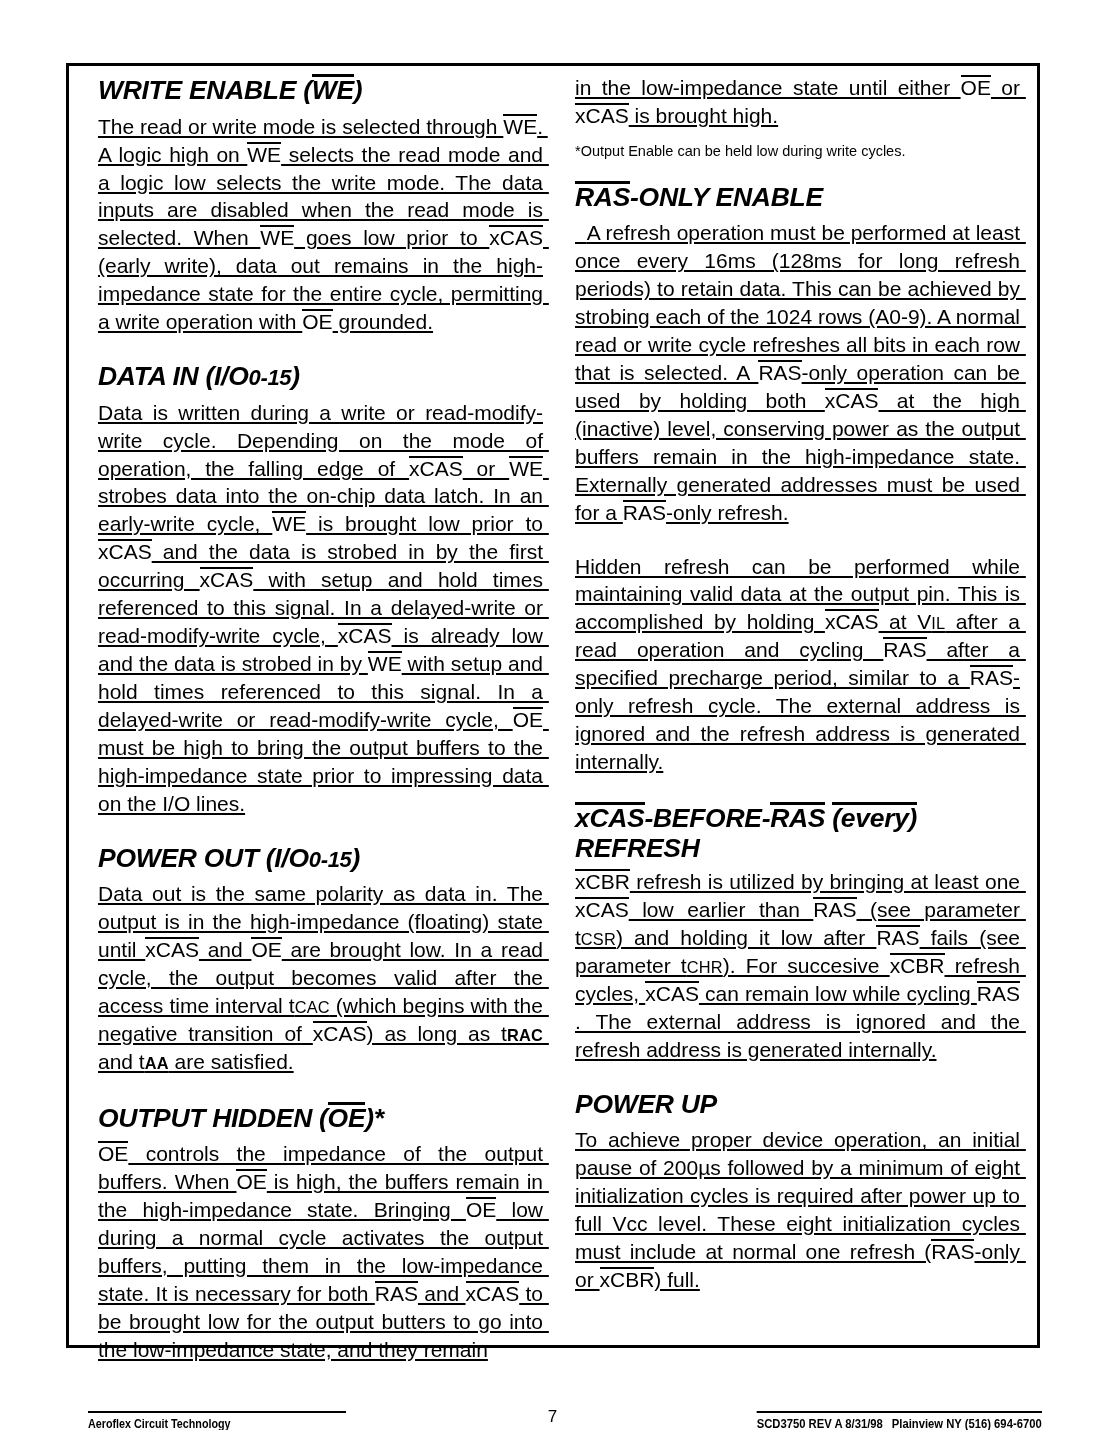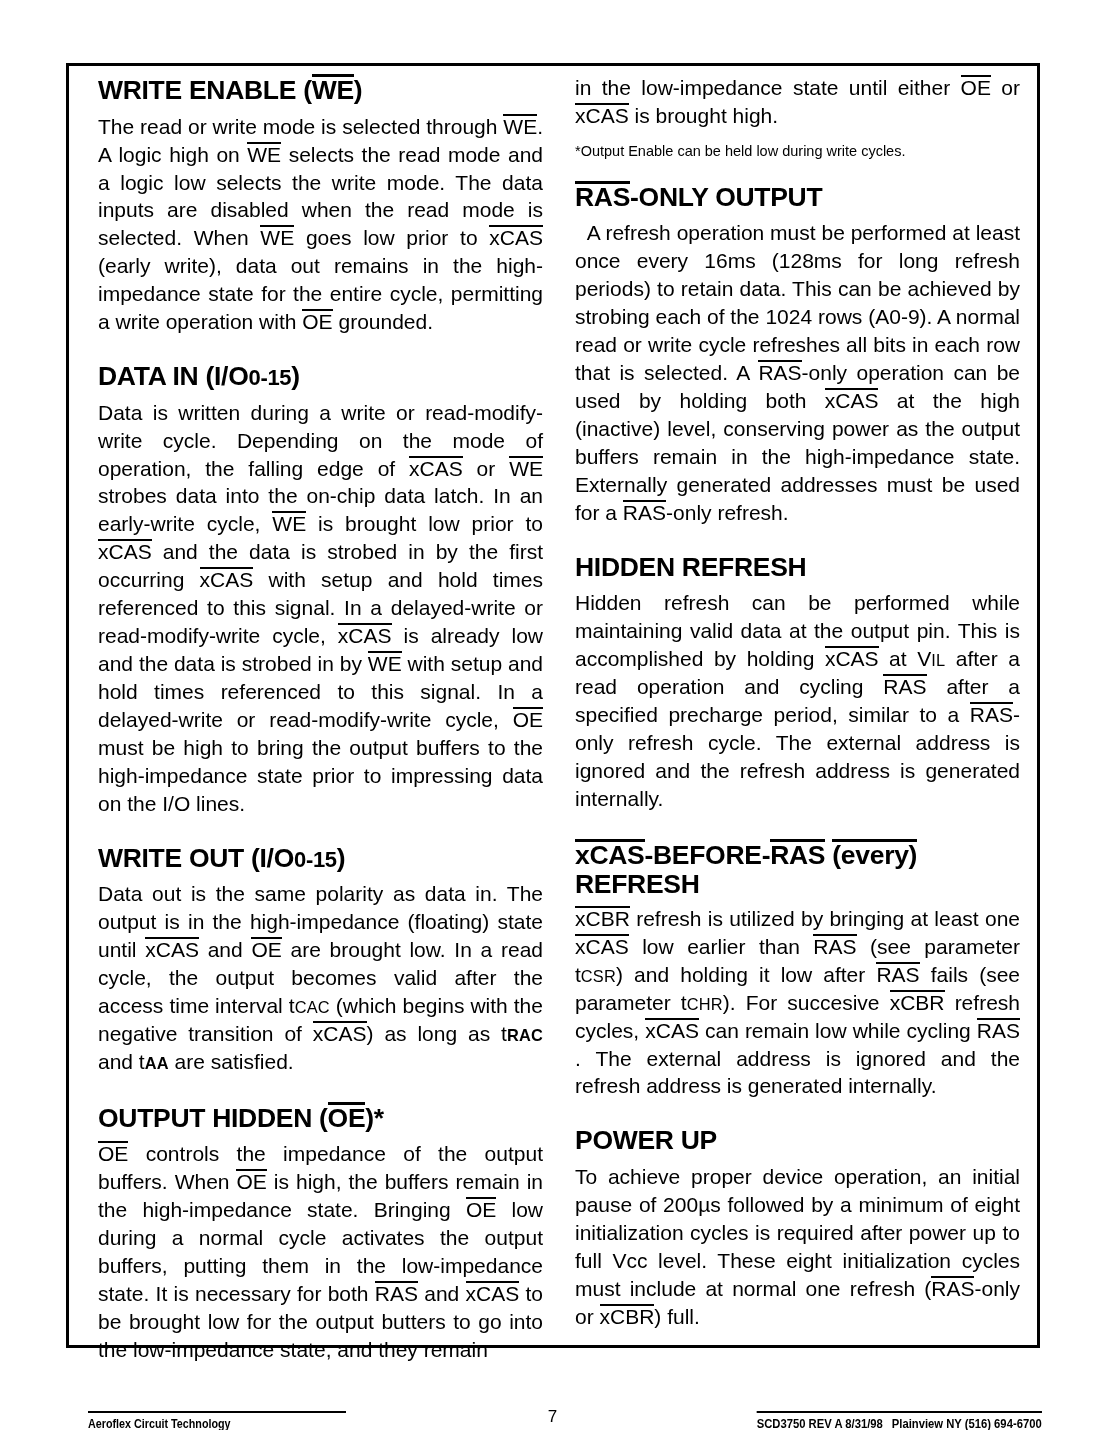--- a/index.html
+++ b/index.html
@@ -45,38 +45,40 @@
     gap: 32px;
     box-sizing: border-box;
   }
   .col {
     width: 445px;
     flex: 0 0 445px;
   }
 
   h2.sec-title {
     font-size: 26.5px;
+    font-style: italic;
     font-weight: bold;
     letter-spacing: -0.3px;
     margin: 0 0 7px 0;
     line-height: 1.12;
     white-space: pre-wrap;
   }
   .sec-title.tight { margin-bottom: 5px; }
 
   .spacer-lg { height: 26px; }
   .spacer-md { height: 20px; }
 
   p.body {
     font-size: 21px;
     line-height: 1.33;
     margin: 0;
     text-align: justify;
     text-justify: inter-word;
     white-space: pre-wrap;
+    text-decoration: underline;
   }
   p.body.lastline-left { text-align-last: left; }
 
   p.footnote {
     font-size: 14.5px;
     line-height: 1.3;
     margin: 12px 0 0 0;
     text-align: left;
     white-space: pre-wrap;
   }
@@ -161,43 +163,42 @@
       <h2 class="sec-title"><span>WRITE ENABLE (</span><span class="ovl">WE</span><span>)</span></h2>
       <p class="body lastline-left"><span>The read or write mode is selected through </span><span class="ovl">WE</span><span>. A logic high on </span><span class="ovl">WE</span><span> selects the read mode and a logic low selects the write mode. The data inputs are disabled when the read mode is selected. When </span><span class="ovl">WE</span><span> goes low prior to </span><span class="ovl">xCAS</span><span> (early write), data out remains in the high-impedance state for the entire cycle, permitting a write operation with </span><span class="ovl">OE</span><span> grounded.</span></p>
 
       <div class="spacer-lg"></div>
 
       <h2 class="sec-title"><span>DATA IN (I/O</span><span class="idx">0-15</span><span>)</span></h2>
       <p class="body lastline-left"><span>Data is written during a write or read-modify-write cycle. Depending on the mode of operation, the falling edge of </span><span class="ovl">xCAS</span><span> or </span><span class="ovl">WE</span><span> strobes data into the on-chip data latch. In an early-write cycle, </span><span class="ovl">WE</span><span> is brought low prior to </span><span class="ovl">xCAS</span><span> and the data is strobed in by the first occurring </span><span class="ovl">xCAS</span><span> with setup and hold times referenced to this signal. In a delayed-write or read-modify-write cycle, </span><span class="ovl">xCAS</span><span> is already low and the data is strobed in by </span><span class="ovl">WE</span><span> with setup and hold times referenced to this signal. In a delayed-write or read-modify-write cycle, </span><span class="ovl">OE</span><span> must be high to bring the output buffers to the high-impedance state prior to impressing data on the I/O lines.</span></p>
 
       <div class="spacer-lg"></div>
 
-      <h2 class="sec-title"><span>WRITE OUT (I/O</span><span class="idx">0-15</span><span>)</span></h2>
+      <h2 class="sec-title"><span>POWER OUT (I/O</span><span class="idx">0-15</span><span>)</span></h2>
       <p class="body lastline-left"><span>Data out is the same polarity as data in. The output is in the high-impedance (floating) state until </span><span class="ovl">xCAS</span><span> and </span><span class="ovl">OE</span><span> are brought low. In a read cycle, the output becomes valid after the access time interval t</span><span class="sc">CAC</span><span> (which begins with the negative transition of </span><span class="ovl">xCAS</span><span>) as long as t</span><span class="sc b">RAC</span><span> and t</span><span class="sc b">AA</span><span> are satisfied.</span></p>
 
       <div class="spacer-lg"></div>
 
       <h2 class="sec-title"><span>OUTPUT HIDDEN (</span><span class="ovl">OE</span><span>)*</span></h2>
       <p class="body"><span class="ovl">OE</span><span> controls the impedance of the output buffers. When </span><span class="ovl">OE</span><span> is high, the buffers remain in the high-impedance state. Bringing </span><span class="ovl">OE</span><span> low during a normal cycle activates the output buffers, putting them in the low-impedance state. It is necessary for both </span><span class="ovl">RAS</span><span> and </span><span class="ovl">xCAS</span><span> to be brought low for the output butters to go into the low-impedance state, and they remain</span></p>
 
     </div>
 
     <div class="col">
 
       <p class="body lastline-left"><span>in the low-impedance state until either </span><span class="ovl">OE</span><span> or </span><span class="ovl">xCAS</span><span> is brought high.</span></p>
       <p class="footnote">*Output Enable can be held low during write cycles.</p>
 
       <div class="spacer-md"></div>
 
-      <h2 class="sec-title"><span class="ovl">RAS</span><span>-ONLY OUTPUT</span></h2>
+      <h2 class="sec-title"><span class="ovl">RAS</span><span>-ONLY ENABLE</span></h2>
       <p class="body lastline-left"><span>  A refresh operation must be performed at least once every 16ms (128ms for long refresh periods) to retain data. This can be achieved by strobing each of the 1024 rows (A0-9). A normal read or write cycle refreshes all bits in each row that is selected. A </span><span class="ovl">RAS</span><span>-only operation can be used by holding both </span><span class="ovl">xCAS</span><span> at the high (inactive) level, conserving power as the output buffers remain in the high-impedance state. Externally generated addresses must be used for a </span><span class="ovl">RAS</span><span>-only refresh.</span></p>
 
       <div class="spacer-lg"></div>
 
-      <h2 class="sec-title">HIDDEN REFRESH</h2>
       <p class="body lastline-left"><span>Hidden refresh can be performed while maintaining valid data at the output pin. This is accomplished by holding </span><span class="ovl">xCAS</span><span> at V</span><span class="sc">IL</span><span> after a read operation and cycling </span><span class="ovl">RAS</span><span> after a specified precharge period, similar to a </span><span class="ovl">RAS</span><span>-only refresh cycle. The external address is ignored and the refresh address is generated internally.</span></p>
 
       <div class="spacer-lg"></div>
 
       <h2 class="sec-title tight"><span class="ovl">xCAS</span><span>-BEFORE-</span><span class="ovl">RAS</span><span> </span><span class="ovl">(every)</span><br><span>REFRESH</span></h2>
       <p class="body lastline-left"><span class="ovl">xCBR</span><span> refresh is utilized by bringing at least one </span><span class="ovl">xCAS</span><span> low earlier than </span><span class="ovl">RAS</span><span> (see parameter t</span><span class="sc">CSR</span><span>) and holding it low after </span><span class="ovl">RAS</span><span> fails (see parameter t</span><span class="sc">CHR</span><span>). For succesive </span><span class="ovl">xCBR</span><span> refresh cycles, </span><span class="ovl">xCAS</span><span> can remain low while cycling </span><span class="ovl">RAS</span><span>. The external address is ignored and the refresh address is generated internally.</span></p>
 
       <div class="spacer-lg"></div>
 
       <h2 class="sec-title">POWER UP</h2>

